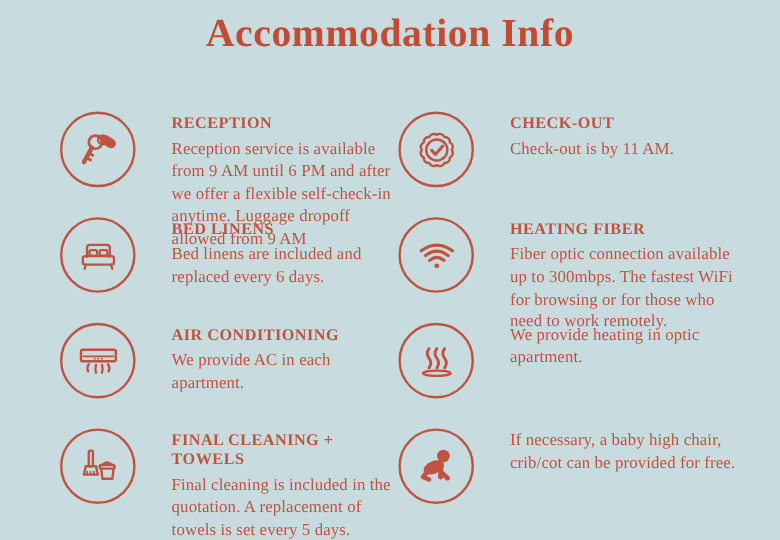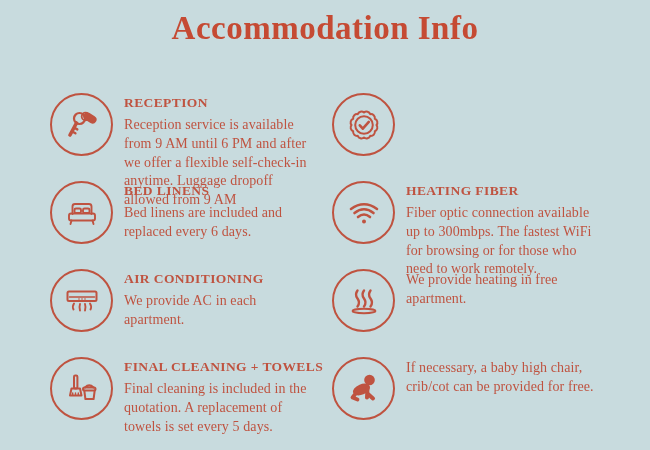--- a/index.html
+++ b/index.html
@@ -31,21 +31,21 @@
   .item{display:flex;align-items:flex-start;}
   .icon-circle{
     flex:none;
     width:63px;height:63px;
     border:2.5px solid var(--accent);
     border-radius:50%;
     display:flex;align-items:center;justify-content:center;
     color:var(--accent);
   }
   .icon-circle svg{display:block;}
-  .item-text{margin-left:11px;padding-top:2px;color:var(--accent);}
+  .item-text{margin-left:30px;padding-top:2px;color:var(--accent);}
   .item-title{
     font-size:13.5px;font-weight:700;
     letter-spacing:0.4px;
     margin-bottom:5px;
   }
   .item-desc{
     font-size:14px;font-weight:400;
     line-height:1.34;
     max-width:196px;
     letter-spacing:0.1px;
@@ -80,20 +80,24 @@
 
     <div class="item">
       <div class="icon-circle">
         <svg width="40" height="40" viewBox="0 0 40 40">
           <g stroke="currentColor" fill="none" stroke-width="2" stroke-linecap="round" stroke-linejoin="round">
             <path d="M32.5 20 A4 4 0 0 1 30.83 26.25 A4 4 0 0 1 26.25 30.83 A4 4 0 0 1 20 32.5 A4 4 0 0 1 13.75 30.83 A4 4 0 0 1 9.17 26.25 A4 4 0 0 1 7.5 20 A4 4 0 0 1 9.17 13.75 A4 4 0 0 1 13.75 9.17 A4 4 0 0 1 20 7.5 A4 4 0 0 1 26.25 9.17 A4 4 0 0 1 30.83 13.75 A4 4 0 0 1 32.5 20 Z"></path>
             <circle cx="20" cy="20" r="8.8"></circle>
             <path d="M15.8 20.3 l3 3.4 l6 -6.8" stroke-width="2.6"></path>
           </g>
         </svg>
+      </div>
+      <div class="item-text">
+        <div class="item-title">CHECK-OUT</div>
+        <div class="item-desc">Check-out is by 11 AM.</div>
       </div>
     </div>
 
     <div class="item">
       <div class="icon-circle">
         <svg width="40" height="40" viewBox="0 0 40 40">
           <g stroke="currentColor" fill="none" stroke-width="1.9" stroke-linecap="round" stroke-linejoin="round">
             <path d="M10.5 21 V13.5 Q10.5 11 13 11 H27 Q29.5 11 29.5 13.5 V21"></path>
             <rect x="12.5" y="15.5" width="6.5" height="4.5" rx="1.5"></rect>
             <rect x="21" y="15.5" width="6.5" height="4.5" rx="1.5"></rect>
@@ -152,21 +156,21 @@
         <svg width="40" height="40" viewBox="0 0 40 40">
           <g stroke="currentColor" fill="none" stroke-width="2.4" stroke-linecap="round">
             <path d="M13.5 9.5 q-3 4 0 8 q3 4 0 8"></path>
             <path d="M20 9.5 q-3 4 0 8 q3 4 0 8"></path>
             <path d="M26.5 9.5 q-3 4 0 8 q3 4 0 8"></path>
             <ellipse cx="20" cy="30" rx="11.5" ry="2.2" stroke-width="1.9"></ellipse>
           </g>
         </svg>
       </div>
       <div class="item-text">
-        <div class="item-desc">We provide heating in free apartment.</div>
+        <div class="item-desc">We provide heating in optic apartment.</div>
       </div>
     </div>
 
     <div class="item">
       <div class="icon-circle">
         <svg width="40" height="40" viewBox="0 0 40 40">
           <g stroke="currentColor" fill="none" stroke-width="2" stroke-linecap="round" stroke-linejoin="round">
             <rect x="12" y="6.5" width="3.4" height="13" rx="1.2"></rect>
             <path d="M9.5 19.5 H18 L19.5 26.5 H8 Z"></path>
             <path d="M10.7 24 v2.2 M13.5 24 v2.2 M16.3 24 v2.2" stroke-width="1.4"></path>

